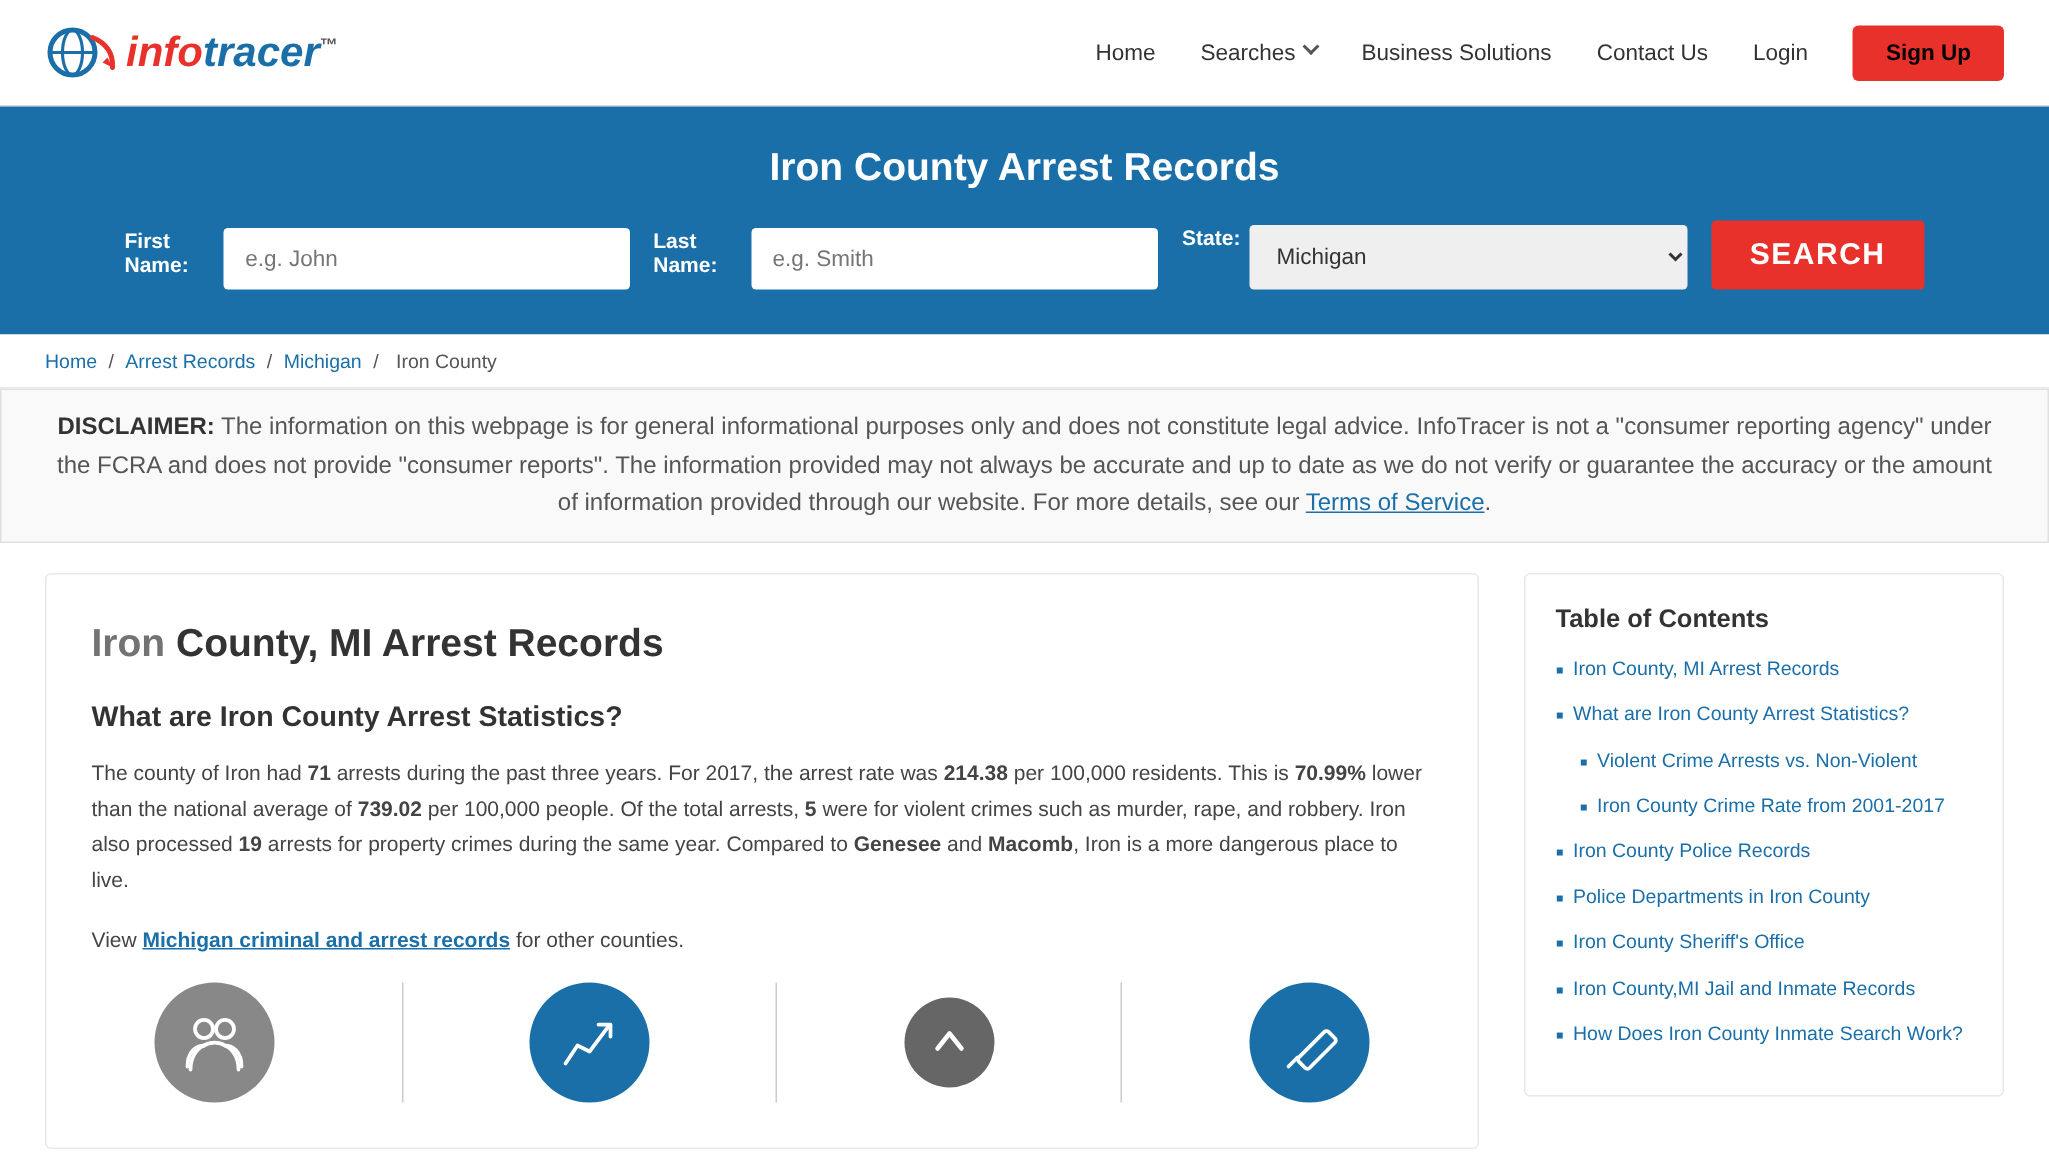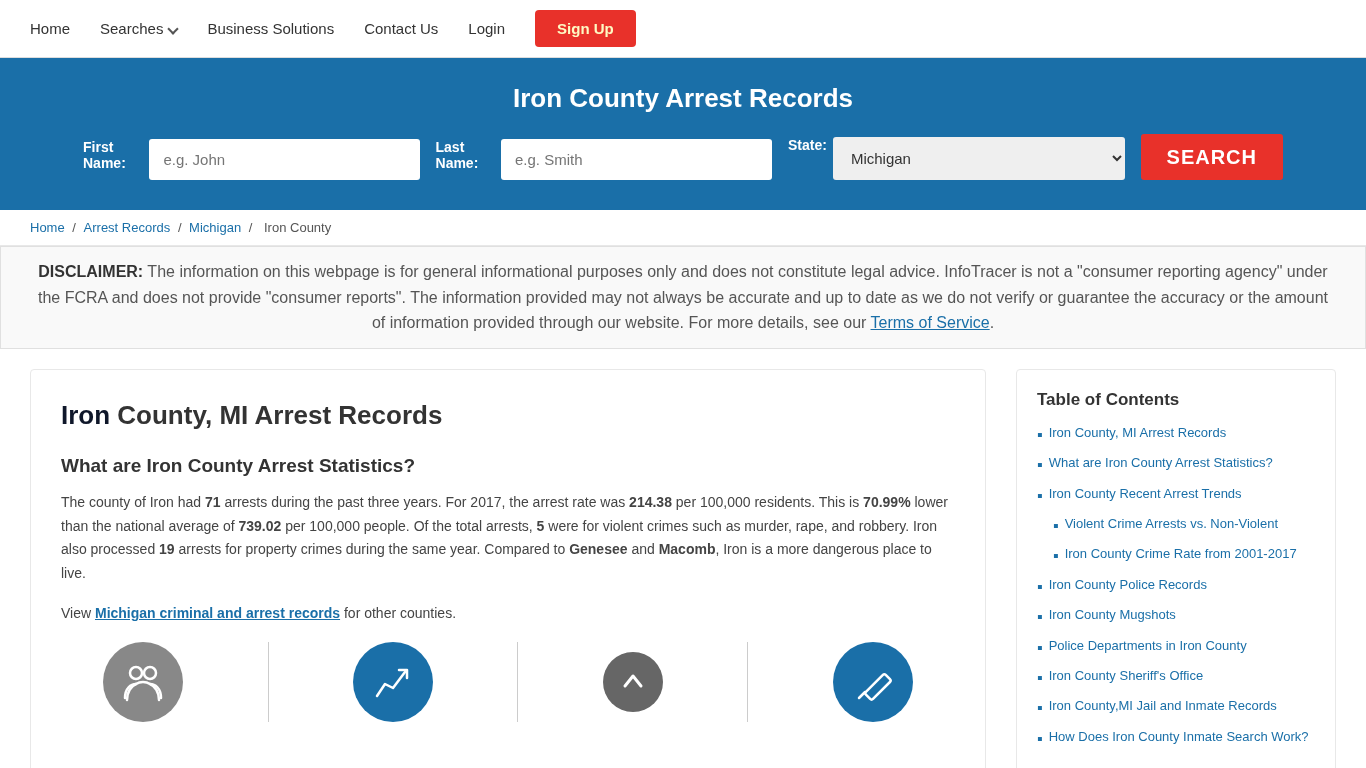--- a/index.html
+++ b/index.html
@@ -35,31 +35,31 @@
       align-items: center;
       gap: 30px;
     }
     nav a {
       text-decoration: none;
       color: #333;
       font-size: 15px;
     }
     .nav-searches {
       display: flex;
-      align-items: center;
+      align-items: flex-start;
       gap: 4px;
     }
     .nav-login {
       text-decoration: none;
       color: #333;
       font-size: 15px;
     }
     .btn-signup {
       background: #e8312a;
-      color: #fef9c3;
+      color: #000000;
       border: none;
       padding: 10px 22px;
       font-size: 15px;
       font-weight: bold;
       border-radius: 4px;
       cursor: pointer;
     }
 
     
     .hero {
@@ -159,21 +159,21 @@
       border: 1px solid #e8e8e8;
       border-radius: 4px;
       padding: 30px;
     }
     .article h2 {
       font-size: 26px;
       font-weight: bold;
       color: #333;
       margin-bottom: 24px;
     }
-    .article h2 .highlight { color: #0f172a; }
+    .article h2 .highlight { color: #737373; }
     .article h3 {
       font-size: 19px;
       font-weight: bold;
       color: #333;
       margin-bottom: 14px;
     }
     .article p {
       font-size: 14px;
       line-height: 1.7;
       color: #444;
@@ -285,20 +285,32 @@
       padding: 3px;
       transform: rotate(45deg);
       margin-left: 2px;
       vertical-align: middle;
     }
   </style>
 </head>
 <body>
 
 <header class="header">
+  <div class="logo-area">
+    <svg class="logo-icon" viewBox="0 0 60 60" xmlns="http://www.w3.org/2000/svg">
+      <circle cx="22" cy="30" r="18" fill="none" stroke="#1a6fa8" stroke-width="4"></circle>
+      <ellipse cx="22" cy="30" rx="8" ry="18" fill="none" stroke="#1a6fa8" stroke-width="2.5"></ellipse>
+      <line x1="4" y1="30" x2="40" y2="30" stroke="#1a6fa8" stroke-width="2.5"></line>
+      <path d="M38,18 Q55,25 54,42" stroke="#e8312a" stroke-width="4" fill="none" stroke-linecap="round"></path>
+      <path d="M46,38 L54,42 L50,34" fill="#e8312a"></path>
+    </svg>
+    <span class="logo-text">
+      <span class="logo-info">info</span><span class="logo-tracer">tracer</span><span class="logo-tm">™</span>
+    </span>
+  </div>
   <nav>
     <a href="#">Home</a>
     <div class="nav-searches">
       <a href="#">Searches</a>
       <span class="chevron"></span>
     </div>
     <a href="#">Business Solutions</a>
     <a href="#">Contact Us</a>
     <a href="#" class="nav-login">Login</a>
     <button class="btn-signup">Sign Up</button>
@@ -401,36 +413,30 @@
   <aside class="sidebar">
     <div class="toc">
       <h4>Table of Contents</h4>
       <ul>
       <li>
             <a href="#">Iron County, MI Arrest Records</a>
           </li>
           <li>
             <a href="#">What are Iron County Arrest Statistics?</a>
           </li>
-          <li>
-            <a href="#">Iron County Recent Arrest Trends</a>
-          </li>
           <li class="sub">
             <a href="#">Violent Crime Arrests vs. Non-Violent</a>
           </li>
           <li class="sub">
             <a href="#">Iron County Crime Rate from 2001-2017</a>
           </li>
           <li>
             <a href="#">Iron County Police Records</a>
           </li>
           <li>
-            <a href="#">Iron County Mugshots</a>
-          </li>
-          <li>
             <a href="#">Police Departments in Iron County</a>
           </li>
           <li>
             <a href="#">Iron County Sheriff's Office</a>
           </li>
           <li>
             <a href="#">Iron County,MI Jail and Inmate Records</a>
           </li>
           <li>
             <a href="#">How Does Iron County Inmate Search Work?</a>

